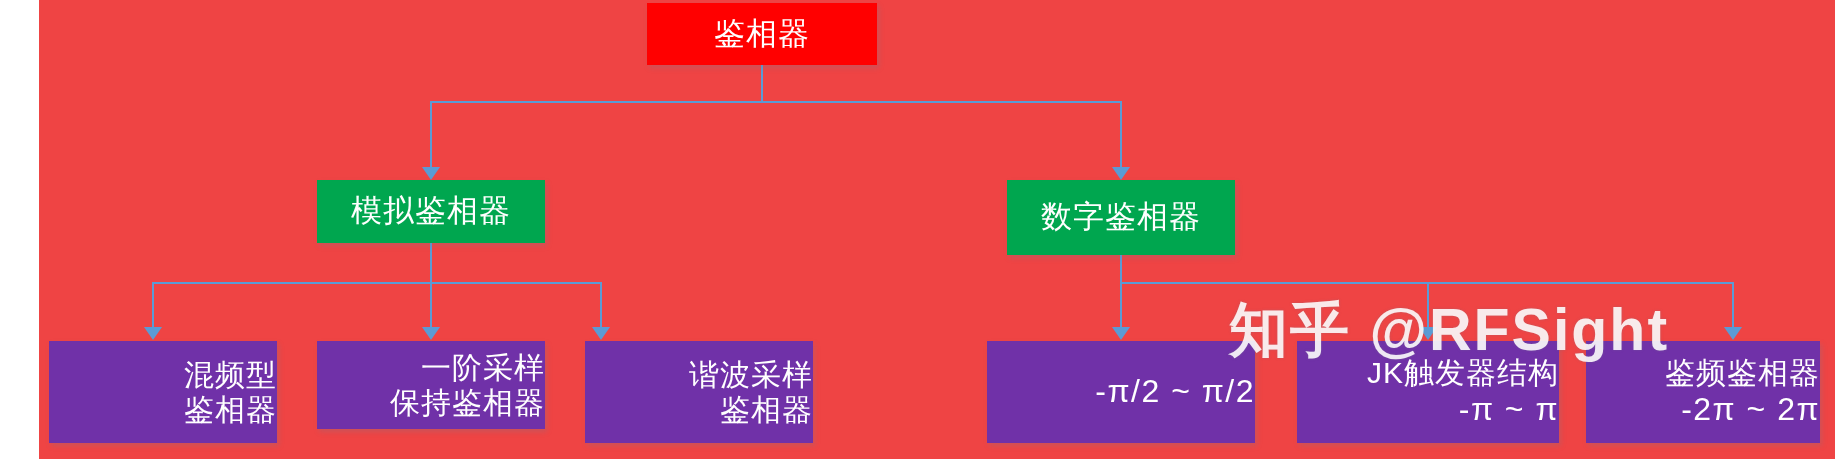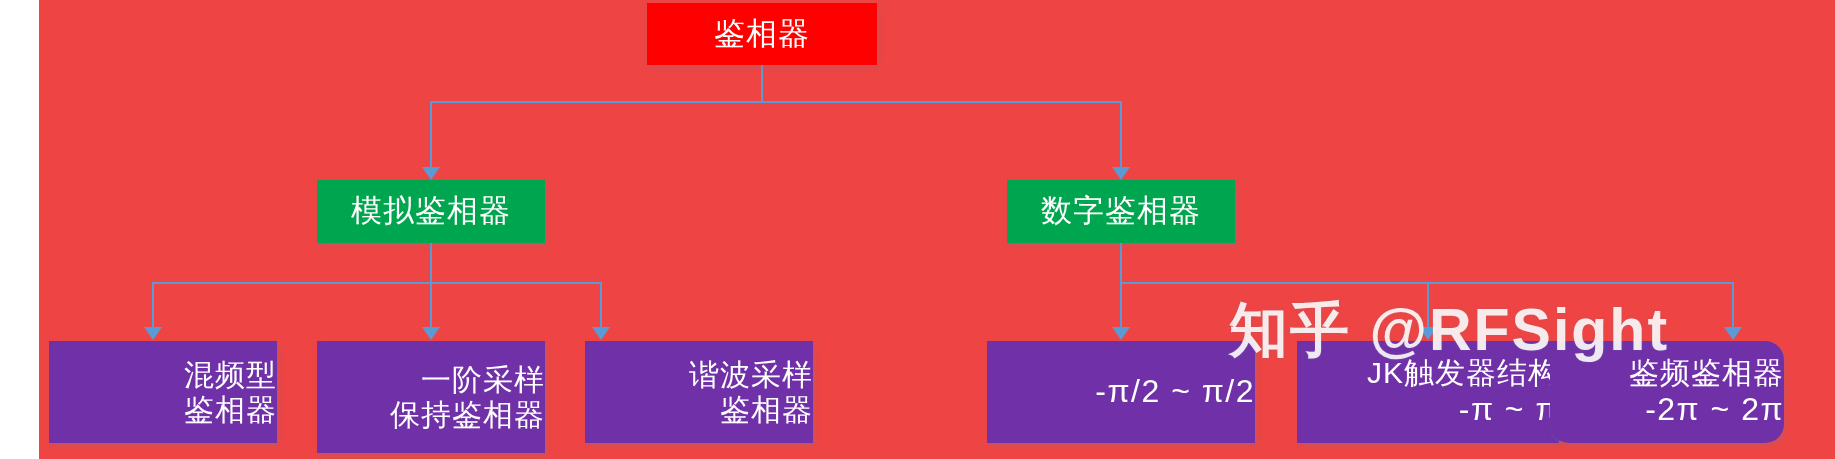--- a/index.html
+++ b/index.html
@@ -127,48 +127,48 @@
   <div class="arrow-head" style="left:1685px; top:327px;"></div>
 
   <div class="node node-root" style="left:608px; top:3px; width:230px; height:62px;">
     <span class="node-line">鉴相器</span>
   </div>
 
   <div class="node node-l2" style="left:278px; top:180px; width:228px; height:63px;">
     <span class="node-line">模拟鉴相器</span>
   </div>
 
-  <div class="node node-l2" style="left:968px; top:180px; width:228px; height:63px;">
+  <div class="node node-l2" style="left:968px; top:180px; width:228px; height:75px;">
     <span class="node-line">数字鉴相器</span>
   </div>
 
   <div class="node node-l3" style="left:10px; top:341px; width:228px; height:102px;">
     <span class="node-line line-cn">混频型</span>
     <span class="node-line line-cn">鉴相器</span>
   </div>
 
-  <div class="node node-l3" style="left:278px; top:341px; width:228px; height:112px;">
+  <div class="node node-l3" style="left:278px; top:341px; width:228px; height:88px;">
     <span class="node-line line-cn">一阶采样</span>
     <span class="node-line line-cn">保持鉴相器</span>
   </div>
 
   <div class="node node-l3" style="left:546px; top:341px; width:228px; height:102px;">
     <span class="node-line line-cn">谐波采样</span>
     <span class="node-line line-cn">鉴相器</span>
   </div>
 
   <div class="node node-l3" style="left:948px; top:341px; width:268px; height:102px;">
     <span class="node-line line-rng">-π/2 ~ π/2</span>
   </div>
 
   <div class="node node-l3" style="left:1258px; top:341px; width:262px; height:102px;">
     <span class="node-line line-cn">JK触发器结构</span>
     <span class="node-line line-rng">-π ~ π</span>
   </div>
 
-  <div class="node node-l3" style="left:1511px; top:341px; width:234px; height:102px;border-radius:19px;">
+  <div class="node node-l3" style="left:1547px; top:341px; width:234px; height:102px;">
     <span class="node-line line-cn">鉴频鉴相器</span>
     <span class="node-line line-rng">-2π ~ 2π</span>
   </div>
 
   <div id="watermark">知乎 @RFSight</div>
 
 </div>
 
 </body></html>

